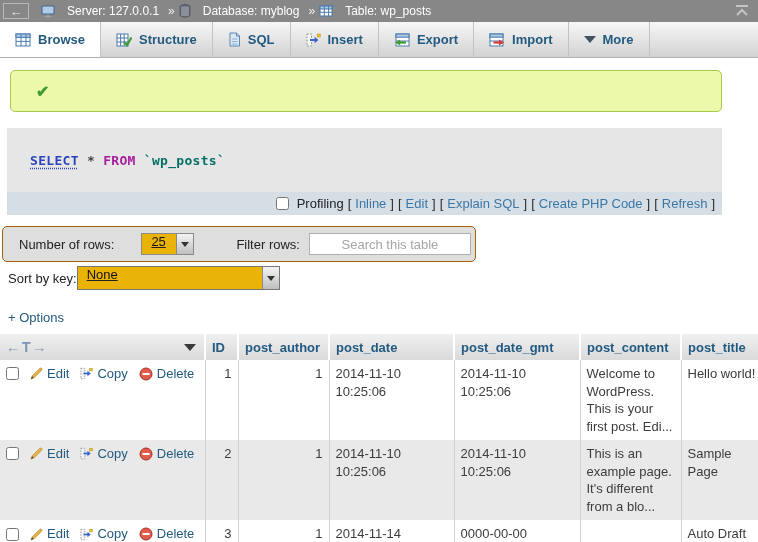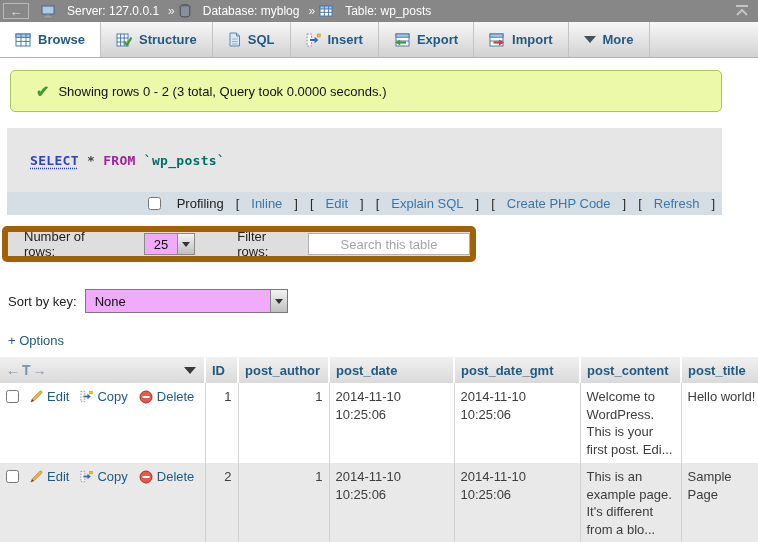--- a/index.html
+++ b/index.html
@@ -36,41 +36,41 @@
   .querywrap { margin:16px 0 0 7px; width:715px; }
   .querybox { height:64px; background:#e6e6e6; display:flex; align-items:center;
               padding-left:23px; }
   .sqlcode { font-family:"DejaVu Sans Mono", monospace; font-weight:bold;
              font-size:13px; color:#444; letter-spacing:.3px; }
   .kw-select { color:#2b43bd; text-decoration:underline dotted; text-underline-offset:3px; }
   .kw-from { color:#a71d9d; }
   .sql-ident { color:#007065; }
   .querytools { height:23px; background:#d5dde5; display:flex; align-items:center;
                 justify-content:flex-end; font-size:13px; color:#222;
-                padding-right:7px; gap:12px; }
+                padding-right:7px; gap:4px; }
   .querytools input[type=checkbox]{ margin-right:4px; }
   .qlink { color:#3c77a5; }
   .bk { color:#2c2c2c; }
 
   
   .rowsbox { margin:11px 0 0 2px; width:474px; height:36px; background:#dedede;
-             border:6px solid #a16207; border-radius:5px; display:flex;
+             border:1px solid #a16207; border-radius:5px; display:flex;
              align-items:center; font-size:13px; color:#222; padding-left:16px; }
-  .fakesel { background:#f0abfc; border:1px solid #8a8a8a; height:22px;
-             display:flex; align-items:center; cursor:pointer; }
+  .fakesel { background:#eab308; border:1px solid #8a8a8a; height:22px;
+             display:flex; align-items:flex-start; cursor:pointer;text-decoration:underline; }
   .fakesel .val { padding:0 9px; font-size:13px; color:#111; }
   .selbtn { width:17px; align-self:stretch; border-left:1px solid #8a8a8a;
             background:linear-gradient(#f3f3f3,#bfbfbf); display:flex;
             align-items:center; justify-content:center; }
   .tri { width:0; height:0; border-left:4px solid transparent;
          border-right:4px solid transparent; border-top:5px solid #333; }
   .filterinput { width:162px; height:22px; border:1px solid #b0b0b0; padding:0 7px;
                  font-size:13px; color:#333; font-family:"Liberation Sans",sans-serif; }
   .filterinput::placeholder { color:#a5a5a5; }
-  .sortrow { margin:27px 0 0 8px; display:flex; align-items:center; gap:8px;
+  .sortrow { margin:4px 0 0 8px; display:flex; align-items:center; gap:0;
              font-size:13px; color:#222; }
   .options { margin:20px 0 0 8px; font-size:13px; color:#235a81; display:inline-block; }
 
   
   table.results { border-collapse:collapse; table-layout:fixed; width:770px;
                   margin-top:8px; font-size:13px; color:#3c3c3c; }
   .results th { background:linear-gradient(#f0f0f0,#dadada); color:#235a81;
                 font-weight:bold; text-align:left; padding:5px 6px;
                 border-right:2px solid #fff; height:26px; }
   .results td { padding:5px 6px; vertical-align:top; border-right:1px solid #d2d2d2;
@@ -217,21 +217,20 @@
   </div>
   <div class="tab">
     <span class="tri-more"></span>
     <span>More</span>
   </div>
 </div>
 
 
 <div class="msgbox">
   <span class="check">✔</span>
-  <span>Showing rows 0 - 2 (3 total, Query took 0.0000 seconds.)</span>
 </div>
 
 
 <div class="querywrap">
   <div class="querybox">
     <span class="sqlcode">
       <a class="kw-select">SELECT</a><span>&nbsp;</span><span>*</span><span>&nbsp;</span><span class="kw-from">FROM</span><span>&nbsp;</span><span class="sql-ident">`wp_posts`</span>
     </span>
   </div>
   <div class="querytools">

